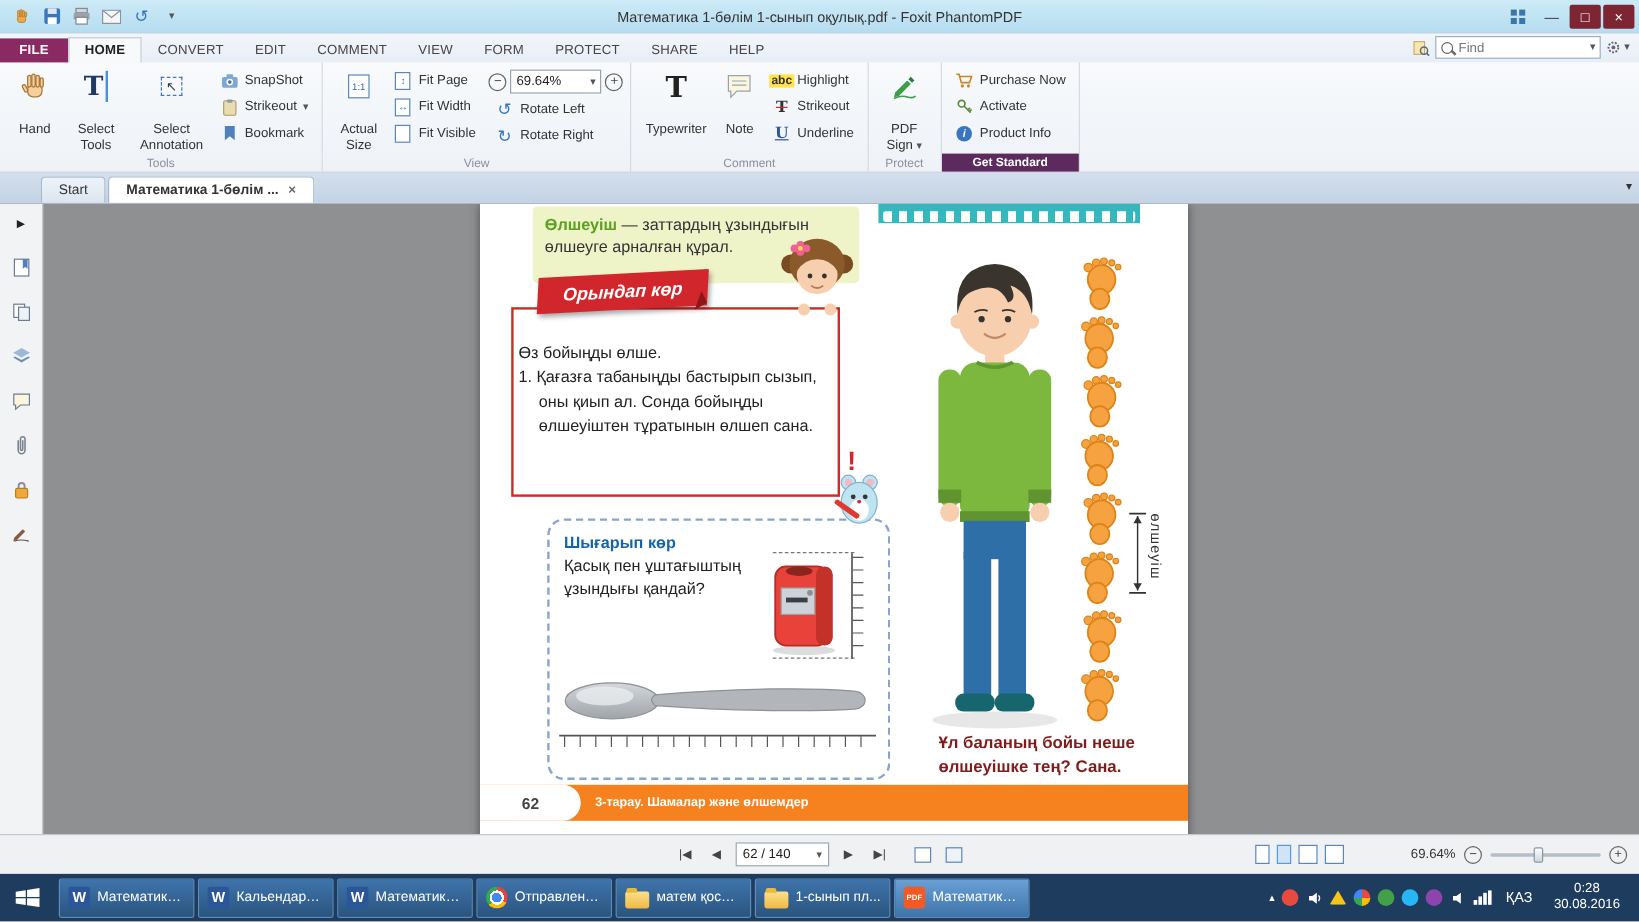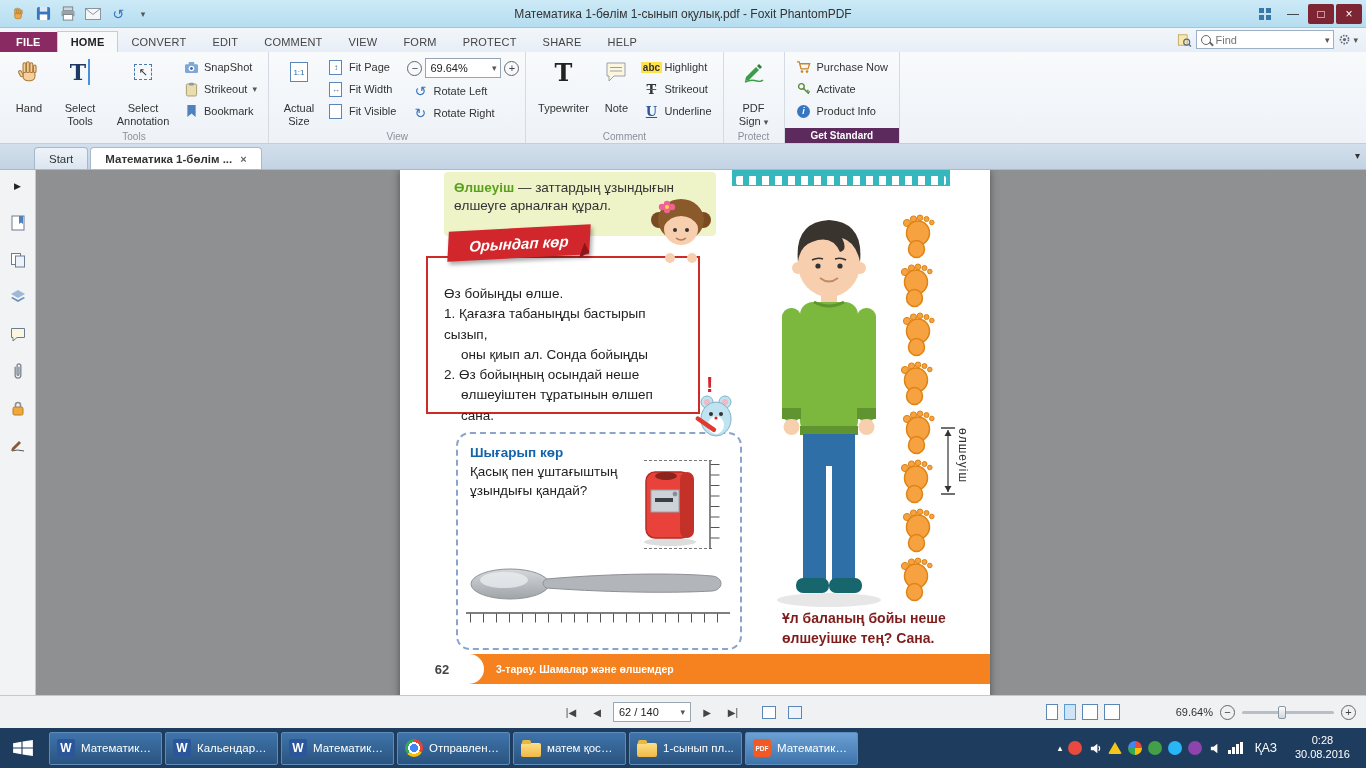--- a/index.html
+++ b/index.html
@@ -60,21 +60,21 @@
   .canvas { flex:1; background:#8f9092; position:relative; overflow:hidden;}
   .pdfpage { position:absolute; left:364px; top:0; width:590px; height:659px; background:#fff; box-shadow:0 0 8px rgba(0,0,0,.45);}
 
   
   .banner { position:absolute; background:#35b7bd; }
   .banner::after { content:""; position:absolute; left:4px; right:4px; bottom:1px; height:9px; background:repeating-linear-gradient(90deg,#fff 0 7px, rgba(255,255,255,0) 7px 13px); border-radius:2px;}
   .defbox { position:absolute; background:#eff3c8; border-radius:4px; padding:7px 10px; font-size:13.5px; line-height:1.35; color:#333;}
   .term { color:#5aa11e; font-weight:bold; }
   .badge { position:absolute; background:#d1262b; color:#fff; font-weight:bold; font-style:italic; font-size:15px; display:flex; align-items:center; justify-content:center; transform:rotate(-3deg) skewX(-6deg); box-shadow:2px 3px 4px rgba(0,0,0,.35); z-index:5;}
   .badge::after { content:""; position:absolute; right:-8px; bottom:-6px; border:8px solid transparent; border-left-color:#8e1518; transform:rotate(18deg);}
-  .taskbox { position:absolute; border:2.5px solid #cc2b28; background:#fff; z-index:1; padding:26px 10px 0 16px; font-size:13.5px; line-height:1.5; color:#222;}
+  .taskbox { position:absolute; border:2.5px solid #cc2b28; background:#fff; z-index:1; padding:26px 10px 0 4px; font-size:13.5px; line-height:1.5; color:#222;}
   .taskbox .cont { padding-left:17px; }
   .trybox { position:absolute; border:2px dashed #8aa4cc; border-radius:14px; background:#fff; padding:10px 12px; font-size:13.5px; line-height:1.4; color:#222;}
   .trytitle { color:#1464ab; font-weight:bold; }
   .excl { position:absolute; color:#d1262b; font-weight:bold; font-size:22px; z-index:6;}
   .vlabel { position:absolute; writing-mode:vertical-rl; font-size:12px; color:#333; letter-spacing:1px;}
   .question { position:absolute; color:#7f1d1d; font-weight:bold; font-size:14px; line-height:1.45;}
   .pfooter { position:absolute; left:0; width:590px; height:30px; background:#f5821f; }
   .pnumtab { position:absolute; left:0; top:0; width:84px; height:30px; background:#fff; border-radius:0 15px 15px 0; display:flex; align-items:center; justify-content:center; font-weight:bold; font-size:13px; color:#444;}
   .pfooter .ftext { position:absolute; left:96px; top:0; height:30px; display:flex; align-items:center; color:#fff; font-weight:bold; font-size:10.5px;}
 
@@ -487,21 +487,20 @@
             <circle cx="37" cy="38" r="2" fill="#333"></circle>
           <path d="M26 46 Q31 50 36 46" stroke="#b0795a" fill="none" stroke-width="1.5"></path>
           <circle cx="20" cy="66" r="5" fill="#f8cfae"></circle>
             <circle cx="42" cy="66" r="5" fill="#f8cfae"></circle>
         </svg>
 
         <div class="taskbox" style="left:26px;top:86px;width:274px;height:158px">
           <div>Өз бойыңды өлше.</div>
           <div>1. Қағазға табаныңды бастырып сызып,</div>
           <div class="cont">оны қиып ал. Сонда бойыңды</div>
-          <div>2. Өз бойыңның осындай неше</div>
           <div class="cont">өлшеуіштен тұратынын өлшеп сана.</div>
         </div>
 
         <span class="excl" style="left:306px;top:202px">!</span>
         <svg style="position:absolute;left:290px;top:222px;z-index:6" width="52" height="48" viewBox="0 0 52 48">
           <circle cx="17" cy="10" r="6" fill="#bfe3f0" stroke="#7fb3c9"></circle>
             <circle cx="35" cy="10" r="6" fill="#bfe3f0" stroke="#7fb3c9"></circle>
           <circle cx="17" cy="10" r="3" fill="#f3b8c4"></circle>
             <circle cx="35" cy="10" r="3" fill="#f3b8c4"></circle>
           <ellipse cx="26" cy="27" rx="15" ry="17" fill="#bfe3f0" stroke="#7fb3c9"></ellipse>

